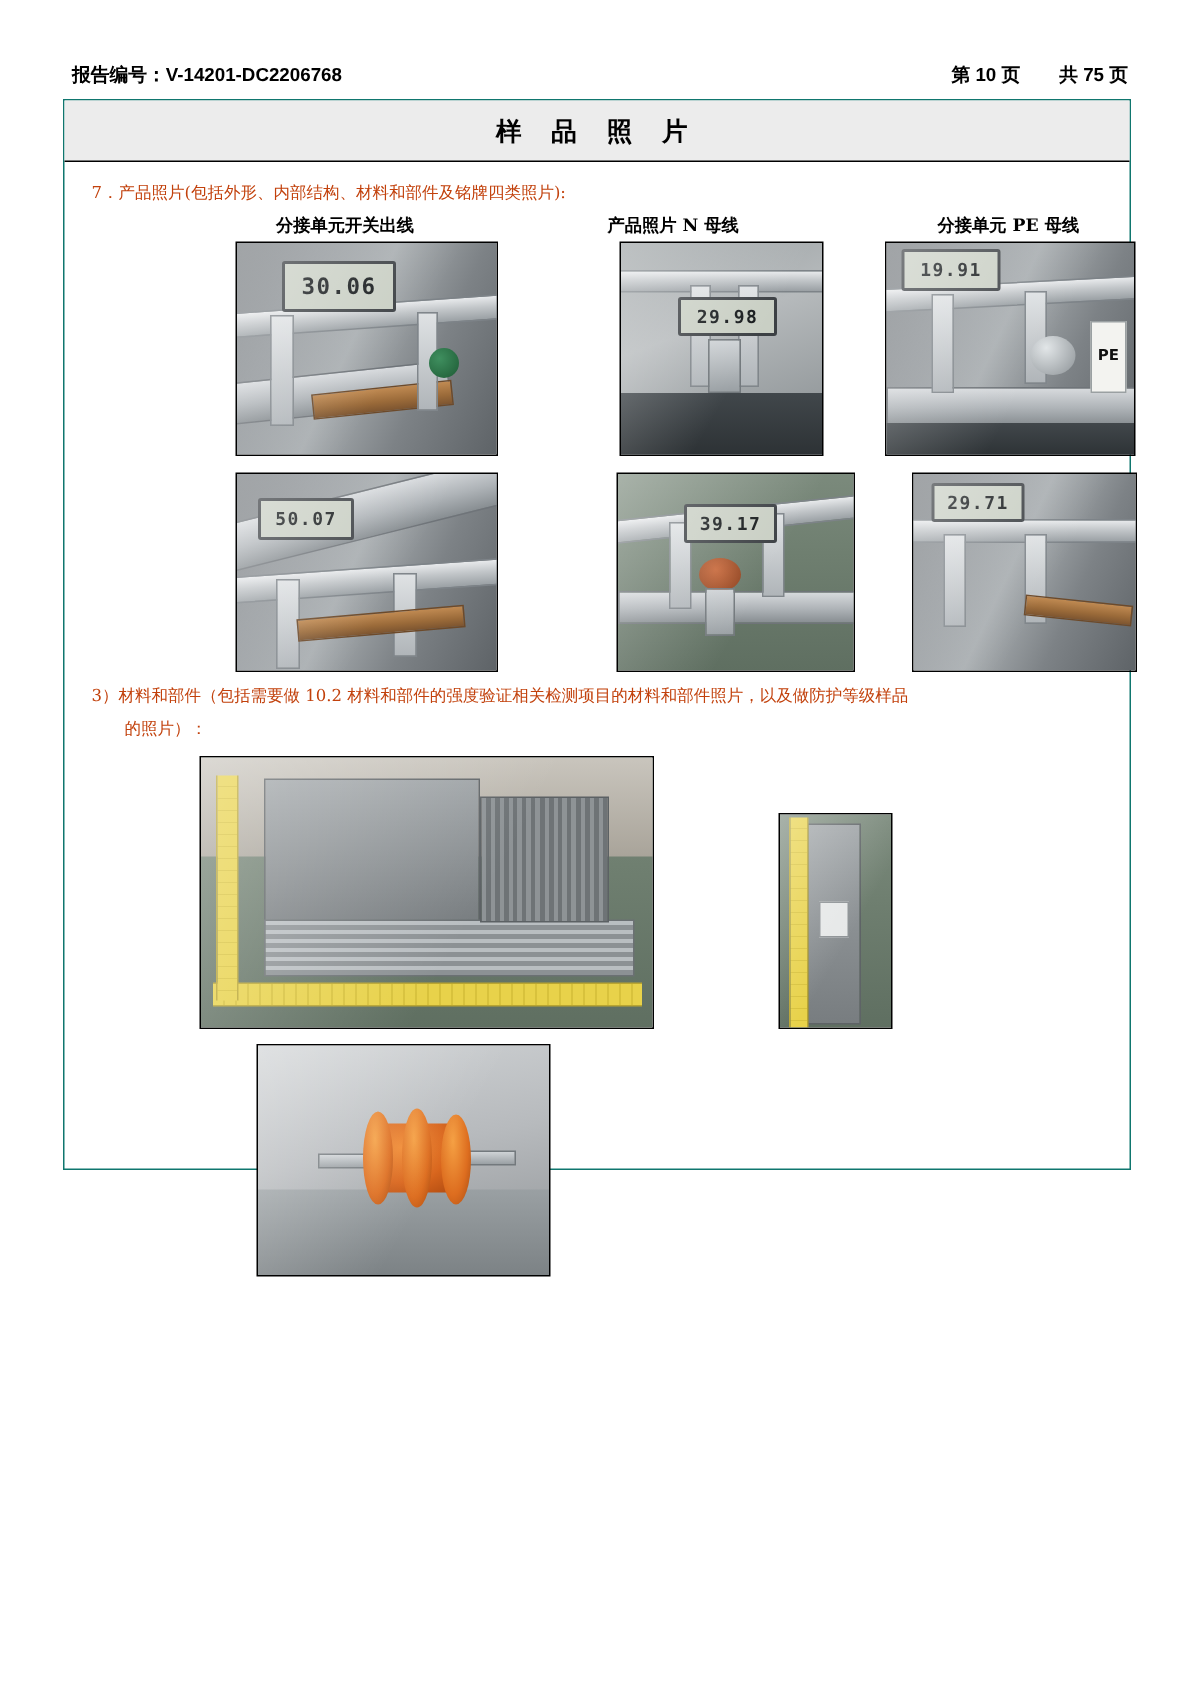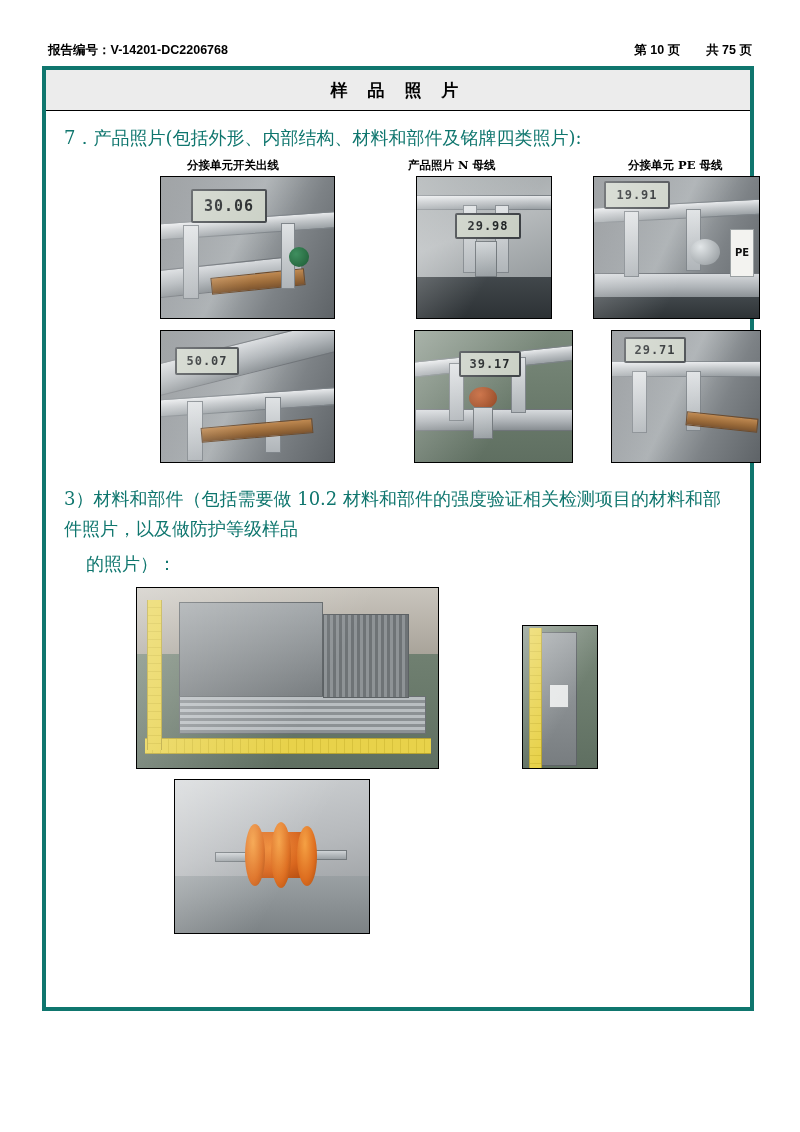--- a/index.html
+++ b/index.html
@@ -32,22 +32,22 @@
   }
   .header-right {
     display: flex;
     gap: 26px;
   }
   .frame {
     position: absolute;
     top: 66px;
     left: 42px;
     width: 712px;
-    height: 945px;
-    border: 4px solid #0f766e;
+    height: 714px;
+    border: 1px solid #0f766e;
     box-sizing: border-box;
   }
   .title-band {
     position: absolute;
     top: 0;
     left: 0;
     right: 0;
     height: 40px;
     background: #ececec;
     border-bottom: 1px solid #000;
@@ -66,22 +66,22 @@
     position: absolute;
     top: 41px;
     left: 0;
     right: 0;
     bottom: 0;
     padding: 12px 16px 0 18px;
     box-sizing: border-box;
   }
   .para {
     font-family: "DejaVu Serif", serif;
-    font-size: 18px;
-    color: #0f766e;
+    font-size: 11px;
+    color: #c2410c;
     line-height: 1.7;
     margin: 0 0 4px 0;
   }
   .caption {
     position: absolute;
     font-family: "DejaVu Serif", serif;
     font-size: 11.5px;
     font-weight: bold;
     color: #000;
     white-space: nowrap;
@@ -334,21 +334,21 @@
             <div class="caliper-body" style="left:-6px; top:30px; width:164px; height:14px;"></div>
             <div class="caliper-jaw" style="left:20px; top:40px; width:13px; height:60px;"></div>
             <div class="caliper-jaw" style="left:74px; top:40px; width:13px; height:58px;"></div>
             <div class="lcd" style="left:12px; top:6px; width:58px; height:22px; font-size:12px;">29.71</div>
             <div class="copper" style="left:74px; top:84px; width:70px; height:12px; transform:rotate(6deg);"></div>
             <div class="glare" style="inset:0;"></div>
           </div>
         </div>
       </div>
 
-      <div class="para" style="margin-top:16px;">3）材料和部件（包括需要做 10.2 材料和部件的强度验证相关检测项目的材料和部件照片，以及做防护等级样品</div>
+      <div class="para" style="margin-top:2px;">3）材料和部件（包括需要做 10.2 材料和部件的强度验证相关检测项目的材料和部件照片，以及做防护等级样品</div>
       <div class="para" style="margin-left:22px;">的照片）：</div>
 
       <div class="sec3">
 
         <div class="photo-abs" style="left:72px; top:4px; width:303px; height:182px;">
           <div class="ph-wrap">
             <div class="bg-floor"></div>
             <div style="position:absolute; left:0; top:0; width:303px; height:66px; background:linear-gradient(180deg,#c9c5bd,#a9a49a);"></div>
             <div class="cab-body" style="left:42px; top:14px; width:142px; height:96px;"></div>
             <div class="cab-fins" style="left:42px; top:108px; width:245px; height:36px;"></div>

